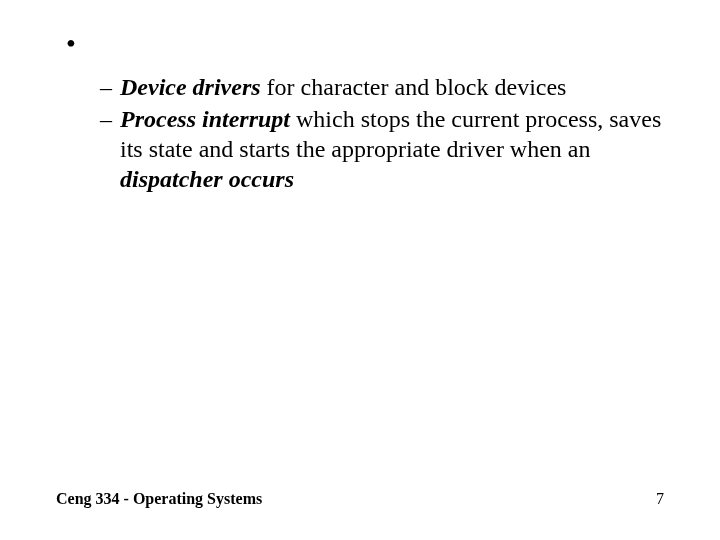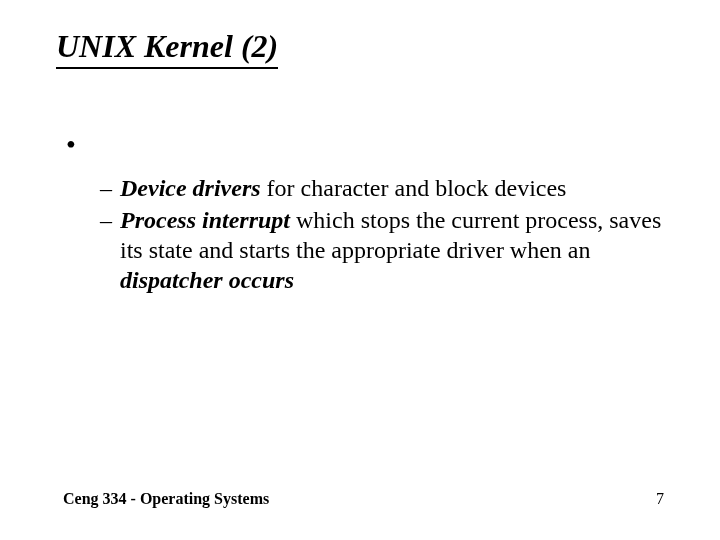--- a/index.html
+++ b/index.html
@@ -61,32 +61,30 @@
     bottom: 32px;
     left: 56px;
     right: 56px;
     display: flex;
     justify-content: space-between;
     align-items: baseline;
   }
   .footer-left {
     font-size: 16px;
     font-weight: bold;
-    margin-left: 7px;
   }
   .footer-right {
     font-size: 16px;
   }
 </style>
 </head>
 <body>
 
 <div class="slide">
 
-  <div class="title">UNIX Kernel (2)</div>
 
   <div class="content">
 
     <div class="bullet-line">
       <span class="bullet-dot">•</span>
     </div>
 
     <div class="sub-list">
 
       <div class="sub-item">

